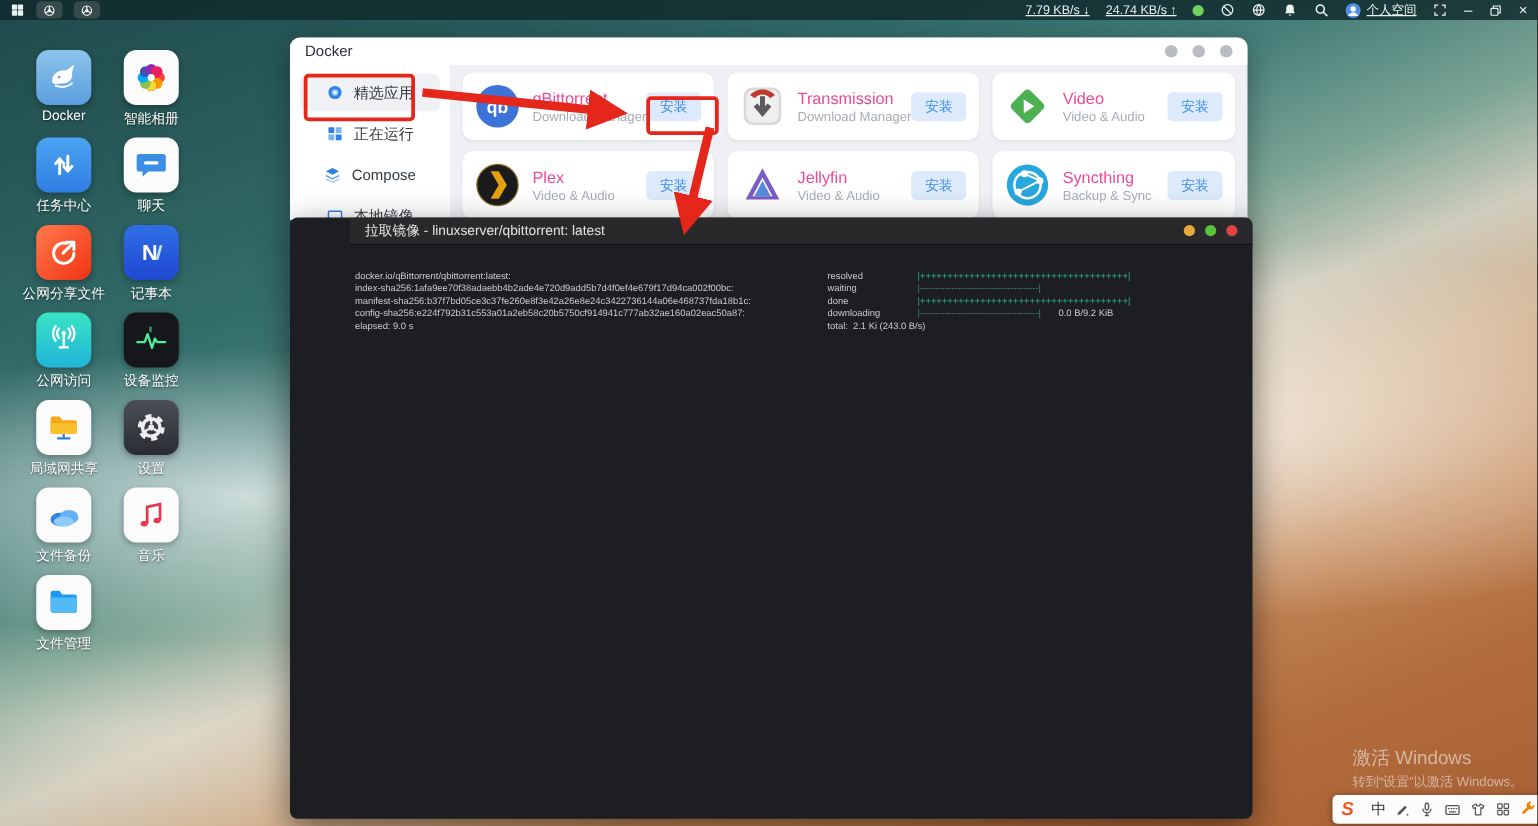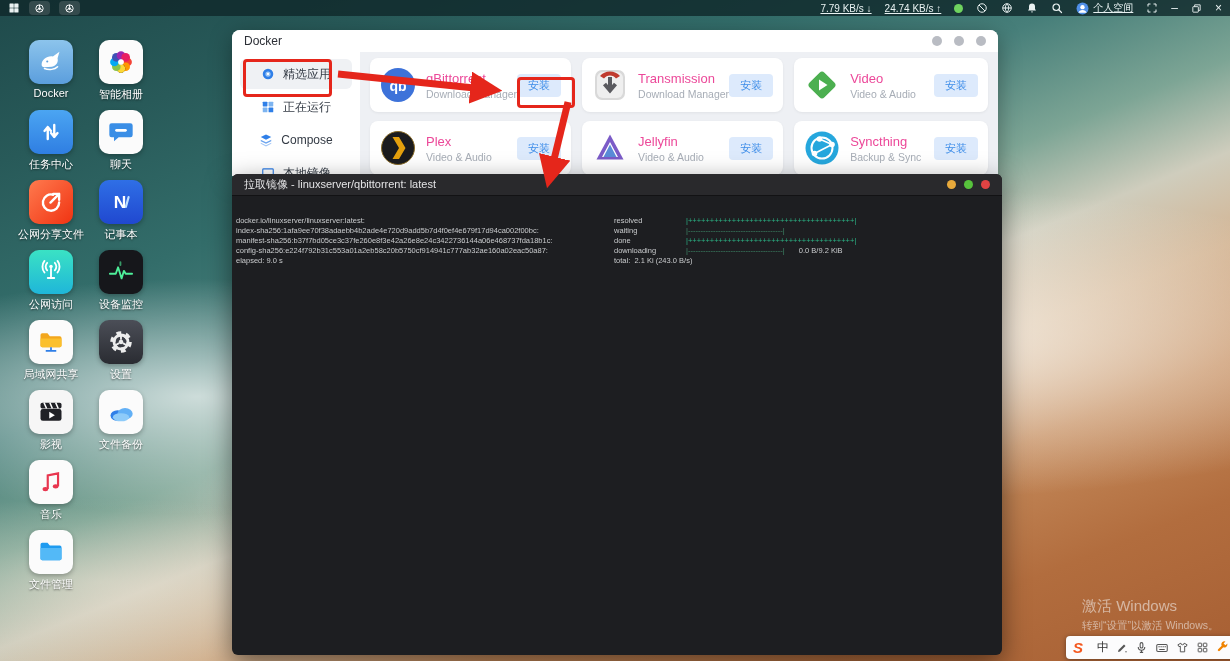--- a/index.html
+++ b/index.html
@@ -40,21 +40,21 @@
   .side-item.selected{background:#eff1f4;}
   .dwin-main{flex:1;padding:6px 10px;display:grid;grid-template-columns:repeat(3,1fr);grid-auto-rows:54px;gap:9px 11px;}
   .appcard{background:#fff;border-radius:8px;display:flex;align-items:center;padding:0 10px;box-shadow:0 1px 3px rgba(0,0,0,.06);}
   .applogo{width:36px;height:36px;flex:none;margin-right:10px;}
   .appmeta{display:flex;flex-direction:column;gap:2px;min-width:0;}
   .appname{font-size:13px;color:#ec4899;}
   .appcat{font-size:10.5px;color:#a7adb6;white-space:nowrap;}
   .installbtn{margin-left:auto;background:#ddeafc;color:#3c8ce8;font-size:11px;padding:4px 11px;border-radius:4px;border:none;white-space:nowrap;}
   
   .term{position:absolute;left:232px;top:174px;width:770px;height:481px;background:#1d1e21;border-radius:6px;
-    box-shadow:0 8px 26px rgba(0,0,0,.5);z-index:20;overflow:hidden;}
+    box-shadow:0 8px 26px rgba(0,0,0,.5);z-index:20;overflow:hidden;padding-left:48px;}
   .term-titlebar{height:22px;background:#29292c;display:flex;align-items:center;padding:0 12px;border-bottom:1px solid #121214;}
   .term-title{font-size:11px;color:#e3e3e5;}
   .term-dots{margin-left:auto;display:flex;gap:8px;}
   .tdot{width:9px;height:9px;border-radius:50%;}
   .td-y{background:#e8a93b;} .td-g{background:#57c23c;} .td-r{background:#e04343;}
   .term-body{padding:20px 2px 0 4px;font-family:"DejaVu Sans Mono","Liberation Mono",monospace;font-size:7.5px;line-height:10px;color:#c9cbcd;}
   .tline{white-space:nowrap;}
   .tleft{display:inline-block;width:378px;white-space:pre;}
   .tstatus{display:inline-block;min-width:72px;white-space:pre;}
   .tbar{white-space:pre;}
@@ -259,31 +259,20 @@
           <svg viewBox="0 0 24 24" width="28" height="28">
             <circle cx="12" cy="12" r="7" fill="none" stroke="#ededed" stroke-width="4.5" stroke-dasharray="3.66 3.66"></circle>
             <circle cx="12" cy="12" r="6" fill="none" stroke="#ededed" stroke-width="2.4"></circle>
             <circle cx="12" cy="12" r="2" fill="#ededed"></circle>
             <path d="M12 10v-4M10.3 13l-3.4 2M13.7 13l3.4 2" stroke="#ededed" stroke-width="1.6"></path>
           </svg>
         </div>
         <div class="dlabel">设置</div>
       </div>
       <div class="dicon">
-        <div class="tile" style="background:#f6f6f6">
-          <svg viewBox="0 0 24 24" width="28" height="28">
-            <rect x="3" y="4" width="18" height="5" rx="1.5" fill="#202126"></rect>
-            <path d="M6 4l2.2 5M11 4l2.2 5M16 4l2.2 5" stroke="#fff" stroke-width="1.3"></path>
-            <rect x="3" y="9.5" width="18" height="10" rx="2" fill="#202126"></rect>
-            <path d="M10.5 11.8l4.8 2.9-4.8 2.9z" fill="#fff"></path>
-          </svg>
-        </div>
-        <div class="dlabel">影视</div>
-      </div>
-      <div class="dicon">
         <div class="tile" style="background:#fbfbfb">
           <svg viewBox="0 0 24 24" width="28" height="28">
             <ellipse cx="9" cy="15" rx="6" ry="4.5" fill="#2f7fe8"></ellipse>
             <ellipse cx="15.5" cy="13.5" rx="6.5" ry="5" fill="#62b0f6"></ellipse>
             <ellipse cx="12" cy="16.5" rx="7" ry="3.5" fill="#8ecbf9"></ellipse>
           </svg>
         </div>
         <div class="dlabel">文件备份</div>
       </div>
       <div class="dicon">
@@ -441,21 +430,21 @@
   <div class="term">
     <div class="term-titlebar">
       <span class="term-title">拉取镜像 - linuxserver/qbittorrent: latest</span>
       <span class="term-dots">
         <span class="tdot td-y"></span>
         <span class="tdot td-g"></span>
         <span class="tdot td-r"></span>
       </span>
     </div>
     <div class="term-body">
-        <div class="tline"><span class="tleft">docker.io/linuxserver/linuxserver:latest:</span><span class="tstatus">resolved</span><span class="tbar filled">|++++++++++++++++++++++++++++++++++++++|</span></div>
+        <div class="tline"><span class="tleft">docker.io/qBittorrent/qbittorrent:latest:</span><span class="tstatus">resolved</span><span class="tbar filled">|++++++++++++++++++++++++++++++++++++++|</span></div>
         <div class="tline"><span class="tleft">index-sha256:1afa9ee70f38adaebb4b2ade4e720d9add5b7d4f0ef4e679f17d94ca002f00bc:</span><span class="tstatus">waiting</span><span class="tbar empty">|--------------------------------------|</span></div>
         <div class="tline"><span class="tleft">manifest-sha256:b37f7bd05ce3c37fe260e8f3e42a26e8e24c3422736144a06e468737fda18b1c:</span><span class="tstatus">done</span><span class="tbar filled">|++++++++++++++++++++++++++++++++++++++|</span></div>
         <div class="tline"><span class="tleft">config-sha256:e224f792b31c553a01a2eb58c20b5750cf914941c777ab32ae160a02eac50a87:</span><span class="tstatus">downloading</span><span class="tbar empty">|--------------------------------------|</span><span class="textra">0.0 B/9.2 KiB</span></div>
         <div class="tline"><span class="tleft">elapsed: 9.0 s</span><span class="tstatus">total:  2.1 Ki (243.0 B/s)</span></div>
       </div>
   </div>
 
   <div class="anno-box" style="left:243px;top:59px;width:89px;height:38px;"></div>
   <div class="anno-box" style="left:517px;top:77px;width:58px;height:31px;"></div>
   <svg class="anno-svg" width="1230" height="661">

